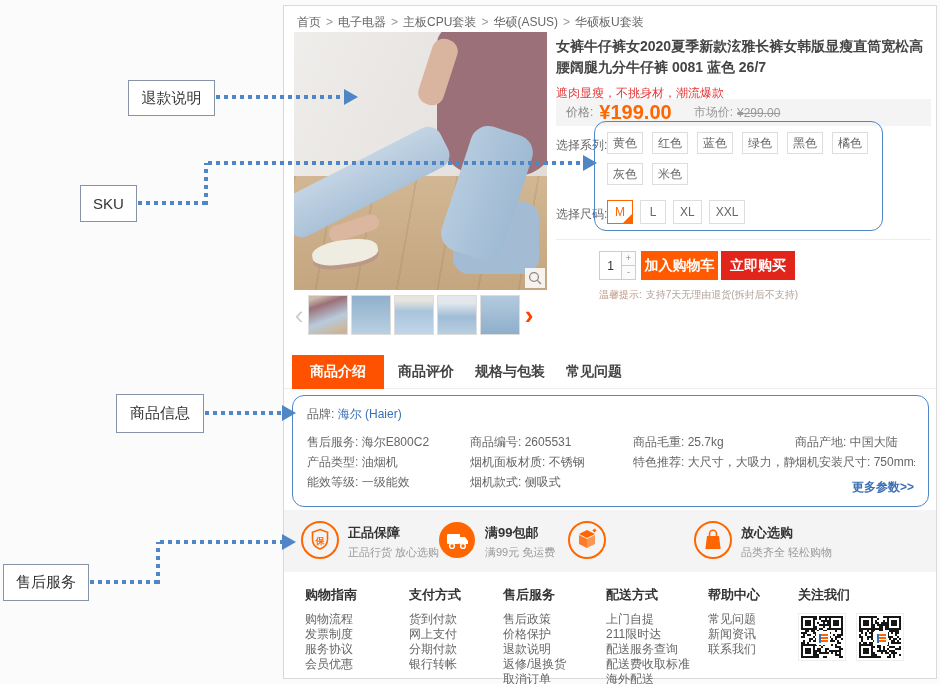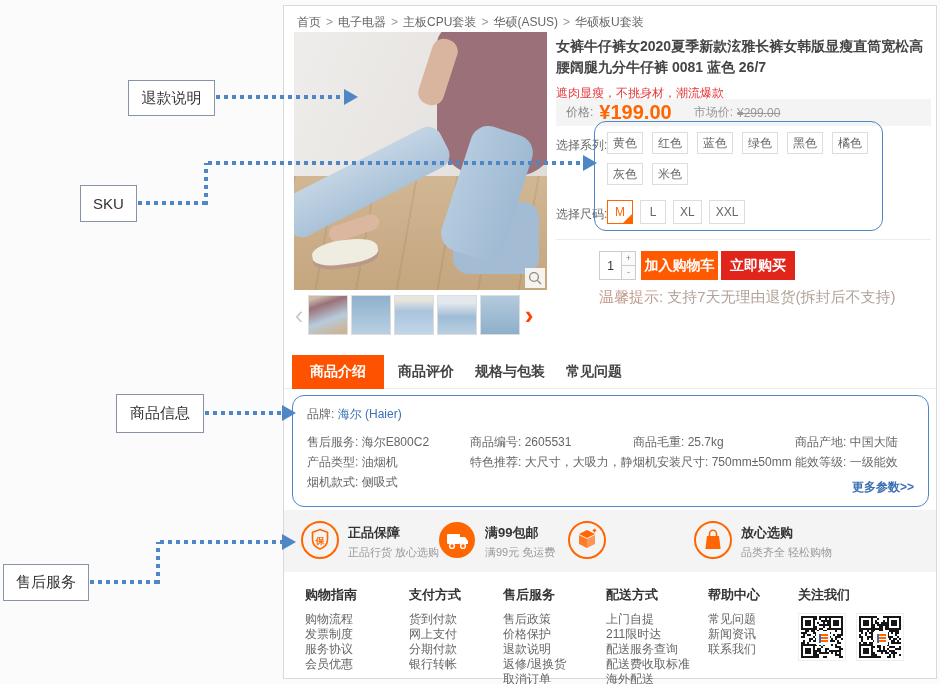--- a/index.html
+++ b/index.html
@@ -82,21 +82,21 @@
   .qty { position:absolute; left:315px; top:245px; width:37px; height:29px; display:flex; }
   .qtyval { width:23px; height:29px; border:1px solid #ccc; font-size:12px; display:flex; align-items:center; justify-content:center; background:#fff; }
   .qtybtns { display:flex; flex-direction:column; }
   .qtyb { width:14px; height:15px; border:1px solid #ccc; border-left:none; font-size:9px; color:#888;
     display:flex; align-items:center; justify-content:center; cursor:pointer; background:#fbfbfb; }
   .qtyb + .qtyb { border-top:none; }
   .cartbtn { position:absolute; left:357px; top:245px; width:77px; height:29px; background:#ff5a00;
     color:#fff; font-size:14px; font-weight:bold; border:none; display:flex; align-items:center; justify-content:center; cursor:pointer; }
   .buybtn { position:absolute; left:437px; top:245px; width:74px; height:29px; background:#e1251b;
     color:#fff; font-size:14px; font-weight:bold; border:none; display:flex; align-items:center; justify-content:center; cursor:pointer; }
-  .tip { position:absolute; left:315px; top:282px; font-size:15px; color:#b2a39a; }
+  .tip { position:absolute; left:315px; top:282px; font-size:10px; color:#b2a39a; }
   .tip b { color:#c09a8a; font-weight:normal; margin-right:4px; }
 
   
   .tabs { position:absolute; left:0; top:349px; width:652px; height:34px; display:flex;
     border-bottom:1px solid #ececec; }
   .tab { height:34px; display:flex; align-items:center; justify-content:center; font-size:14px;
     font-weight:bold; color:#444; cursor:pointer; }
   .tab.active { width:92px; margin-left:8px; background:#ff5200; color:#fff; }
   .tab.plain { width:84px; }
 
@@ -239,20 +239,21 @@
       <div class="brandrow">
         <span>品牌:</span>
         <span class="brandlink">海尔 (Haier)</span>
       </div>
       <div class="igrid">
         <div class="cell"><span>售后服务:</span> <span>海尔E800C2</span></div>
         <div class="cell"><span>商品编号:</span> <span>2605531</span></div>
         <div class="cell"><span>商品毛重:</span> <span>25.7kg</span></div>
         <div class="cell"><span>商品产地:</span> <span>中国大陆</span></div>
         <div class="cell"><span>产品类型:</span> <span>油烟机</span></div>
+        <div class="cell"><span>烟机面板材质:</span> <span>不锈钢</span></div>
         <div class="cell"><span>特色推荐:</span> <span>大尺寸，大吸力，静音...</span></div>
         <div class="cell"><span>烟机安装尺寸:</span> <span>750mm±50mm（烟...</span></div>
         <div class="cell"><span>能效等级:</span> <span>一级能效</span></div>
         <div class="cell"><span>烟机款式:</span> <span>侧吸式</span></div>
       </div>
       <div class="morelink">更多参数&gt;&gt;</div>
     </div>
 
     <div class="services">
       <div class="svc svc1">

